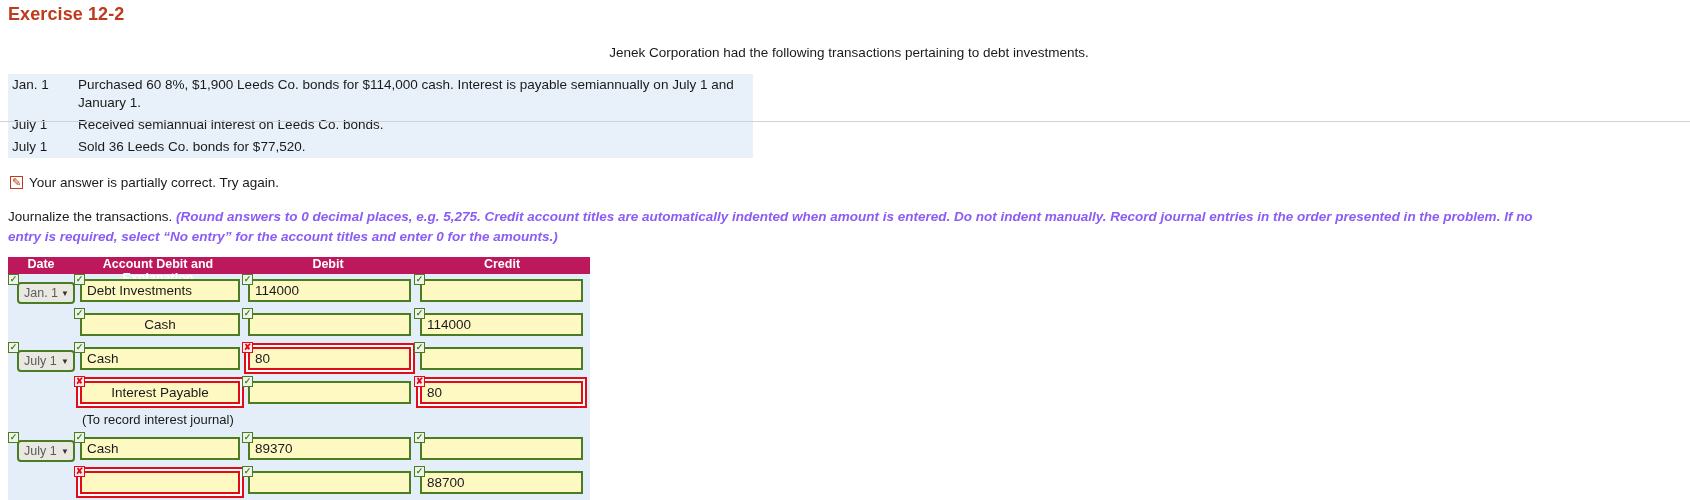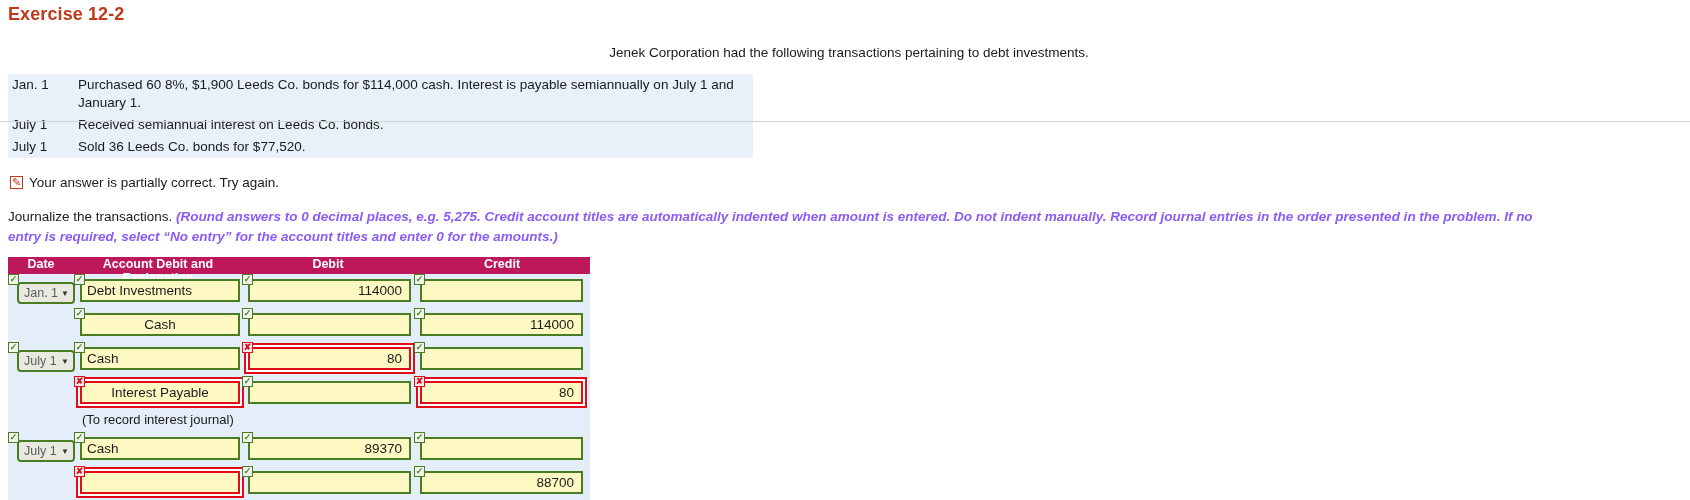--- a/index.html
+++ b/index.html
@@ -155,21 +155,21 @@
     font-size: 13.5px;
     font-family: "Liberation Sans", sans-serif;
     display: flex;
     align-items: center;
     padding: 0 5px;
     position: relative;
   }
   .field.ok  { border: 2px solid #4a7c24; }
   .field.bad { border: 2px solid #e00d18; box-shadow: 0 0 0 2px #ffffff, 0 0 0 4px #e00d18; }
 
-  .field.num { justify-content: flex-end; padding-right: 7px; }
+  .field.num { padding-right: 7px; }
   .field.ctr { justify-content: center; }
 
   .f-acct   { width: 160px; margin-left: 6px; }
   .f-amount { width: 163px; margin-left: 6px; }
   .f-credit { width: 163px; margin-left: 6px; }
 
   
   .date-select {
     box-sizing: border-box;
     width: 58px;

